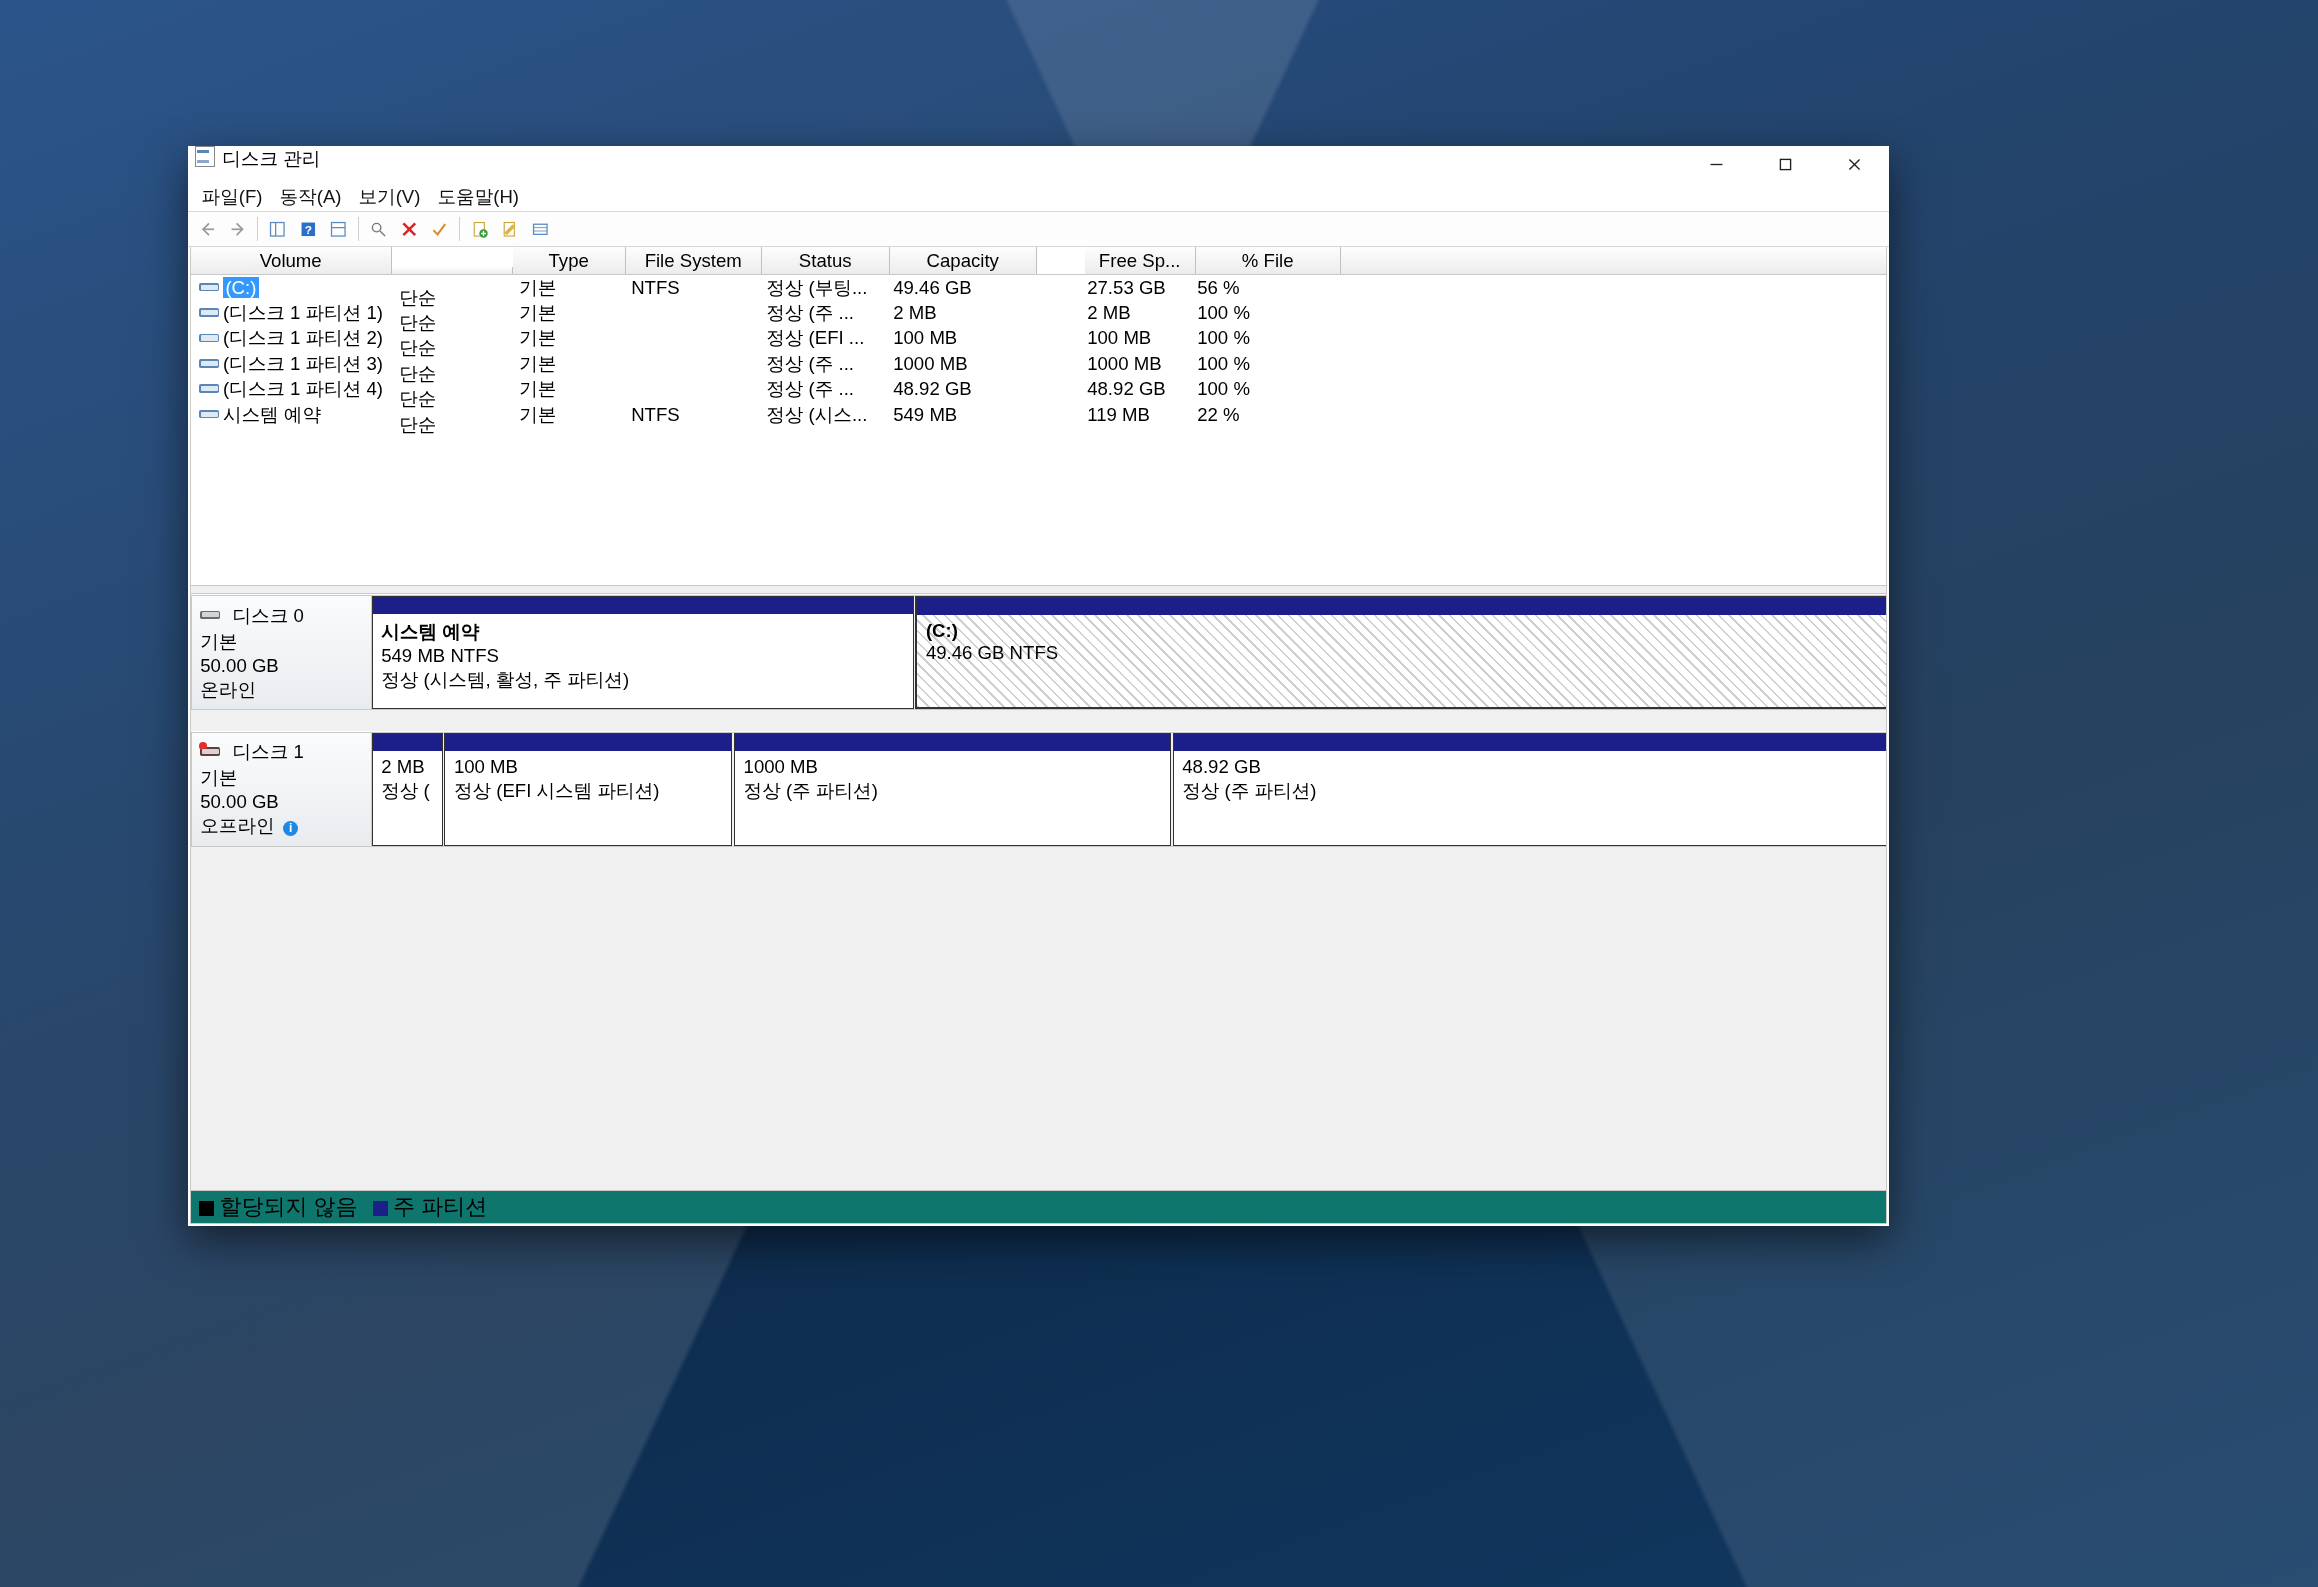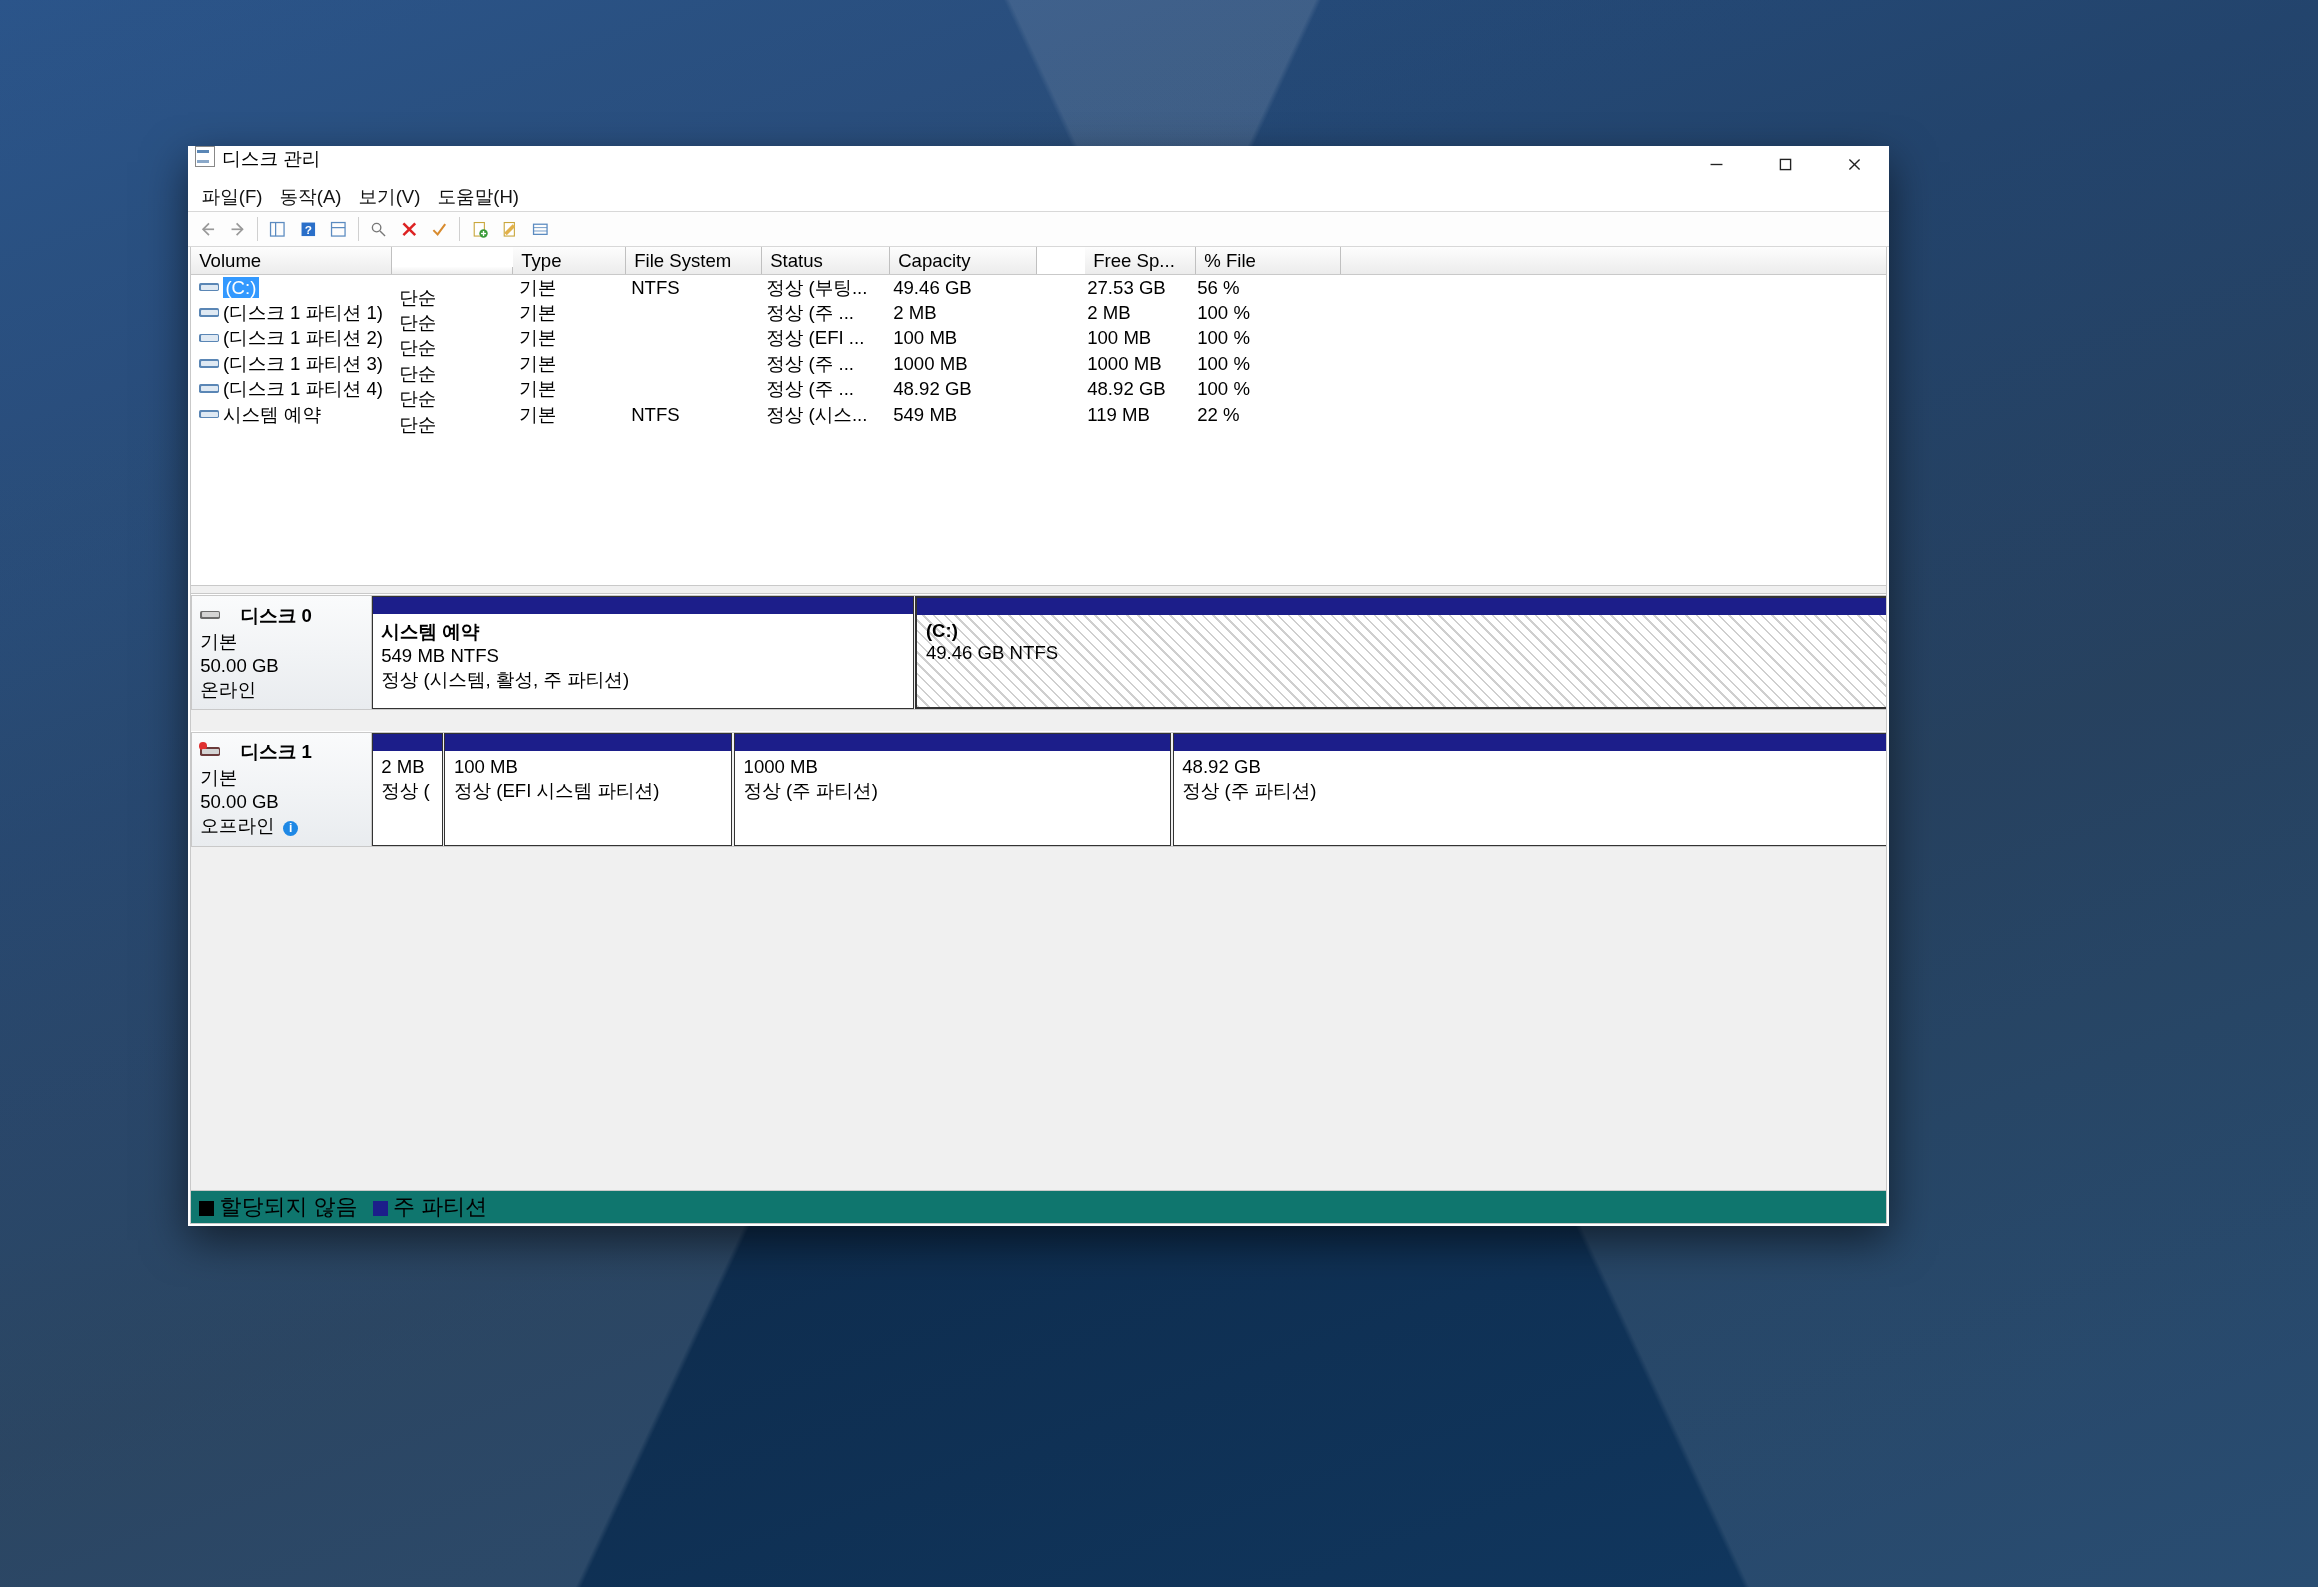--- a/index.html
+++ b/index.html
@@ -67,21 +67,21 @@
 .list-pane {
   height: 338px; background:#fff; position:relative; overflow:hidden;
 }
 .list-header {
   height: 27px; display:flex;
   border-bottom: 0.8px solid #c9c9c9;
 }
 .lh-cell {
   background: linear-gradient(#fdfdfd,#ececec);
   border-right: 0.8px solid #c0c0c0;
-  font-size: 18.6px; padding: 2.5px 8.5px 0 8.5px; white-space:nowrap; overflow:hidden;
+  font-size: 18.6px; padding: 2.5px 8.5px 0 8.5px; white-space:nowrap; overflow:hidden;text-align:center;
 }
 .list-body { font-size: 18.6px; }
 .list-row { height: 25.4px; display:flex; align-items:center; }
 .lc { padding: 0 8.5px; white-space:nowrap; overflow:hidden; }
 .vol-ico {
   width:20.3px; height:20.3px; margin-right: 3.4px; display:inline-block; vertical-align:middle;
   position:relative;
 }
 .vol-ico::before {
   content:""; position:absolute; left:0; top:4.2px; width:20.3px; height:8.5px; background:#5a86b5; border-radius:1.7px;
@@ -99,21 +99,21 @@
 .disk-row {
   display:flex; border-top:0.8px solid #fff;
 }
 .disk-label {
   width: 162px; min-width:162px;
   background: linear-gradient(#fafbfc,#e9ecef);
   border: 0.8px solid #c9c9c9;
   padding: 6.8px 8.5px; font-size: 18.6px;
   display:flex; flex-direction:column; gap:0;
 }
-.disk-label .title { display:flex; align-items:center; gap:20px; font-weight:700; }
+.disk-label .title { display:flex; align-items:center; gap:12px; font-weight:400; }
 .disk-ico { width:20.3px; height:20.3px; position:relative; display:inline-block; }
 .disk-ico::before {
   content:""; position:absolute; left:0; top:5.1px; width:20.3px; height:8.5px; background:#6b6b6b; border-radius:1.7px;
 }
 .disk-ico::after {
   content:""; position:absolute; left:1.7px; top:6.8px; width:17px; height:5.1px; background:#d4d4d4; border-radius:0.8px;
 }
 .disk-ico.off::before { background:#6b3b3b; }
 .disk-ico .dot {
   position:absolute; width:7.6px; height:7.6px; border-radius:50%; background:#e03030; top:0; left:-0.8px;

